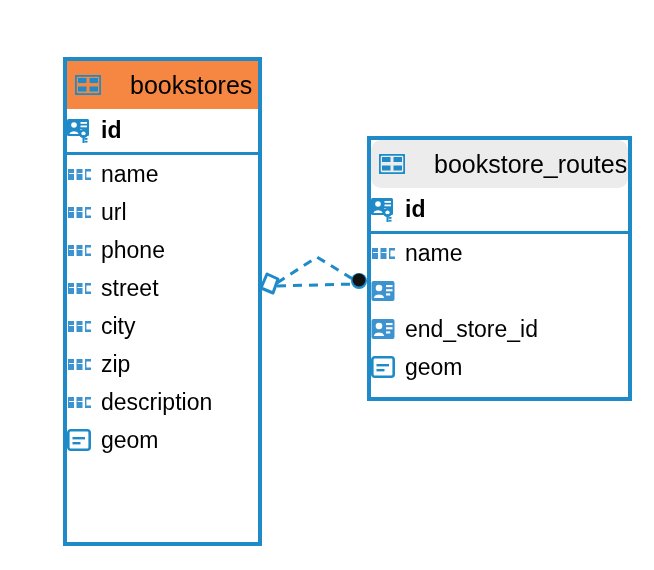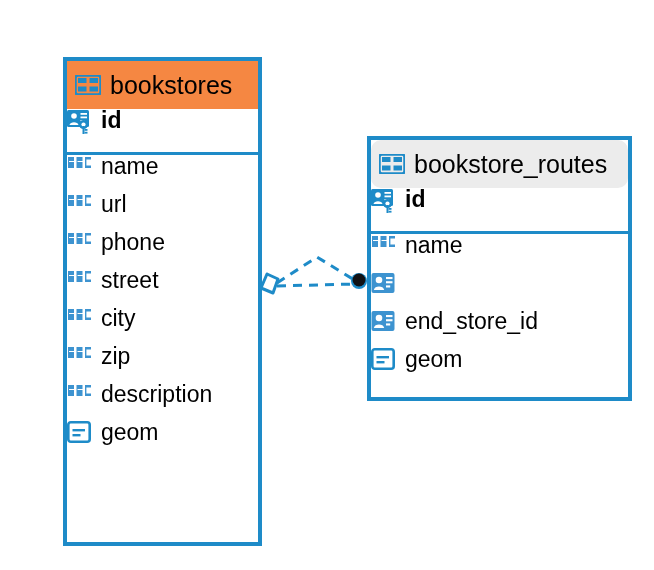--- a/index.html
+++ b/index.html
@@ -48,26 +48,28 @@
     padding-left: 8px;
     gap: 9px;
   }
   .entity-header.selected { background: #f58742; }
   .entity-header.normal   { background: #ececec; border-radius: 10px; }
   .entity-title {
     font-size: 25px;
     color: #000000;
     white-space: nowrap;
     line-height: 1;
+    margin-left: 20px;
   }
 
   
   .field-row {
     box-sizing: border-box;
     display: flex;
+    align-items: center;
     height: 38px;
     padding-left: 0;
     gap: 8px;
     background: #ffffff;
   }
   .field-row.pk {
     height: 46px;
     border-bottom: 3px solid #1e8bc8;
   }
   .field-label {

